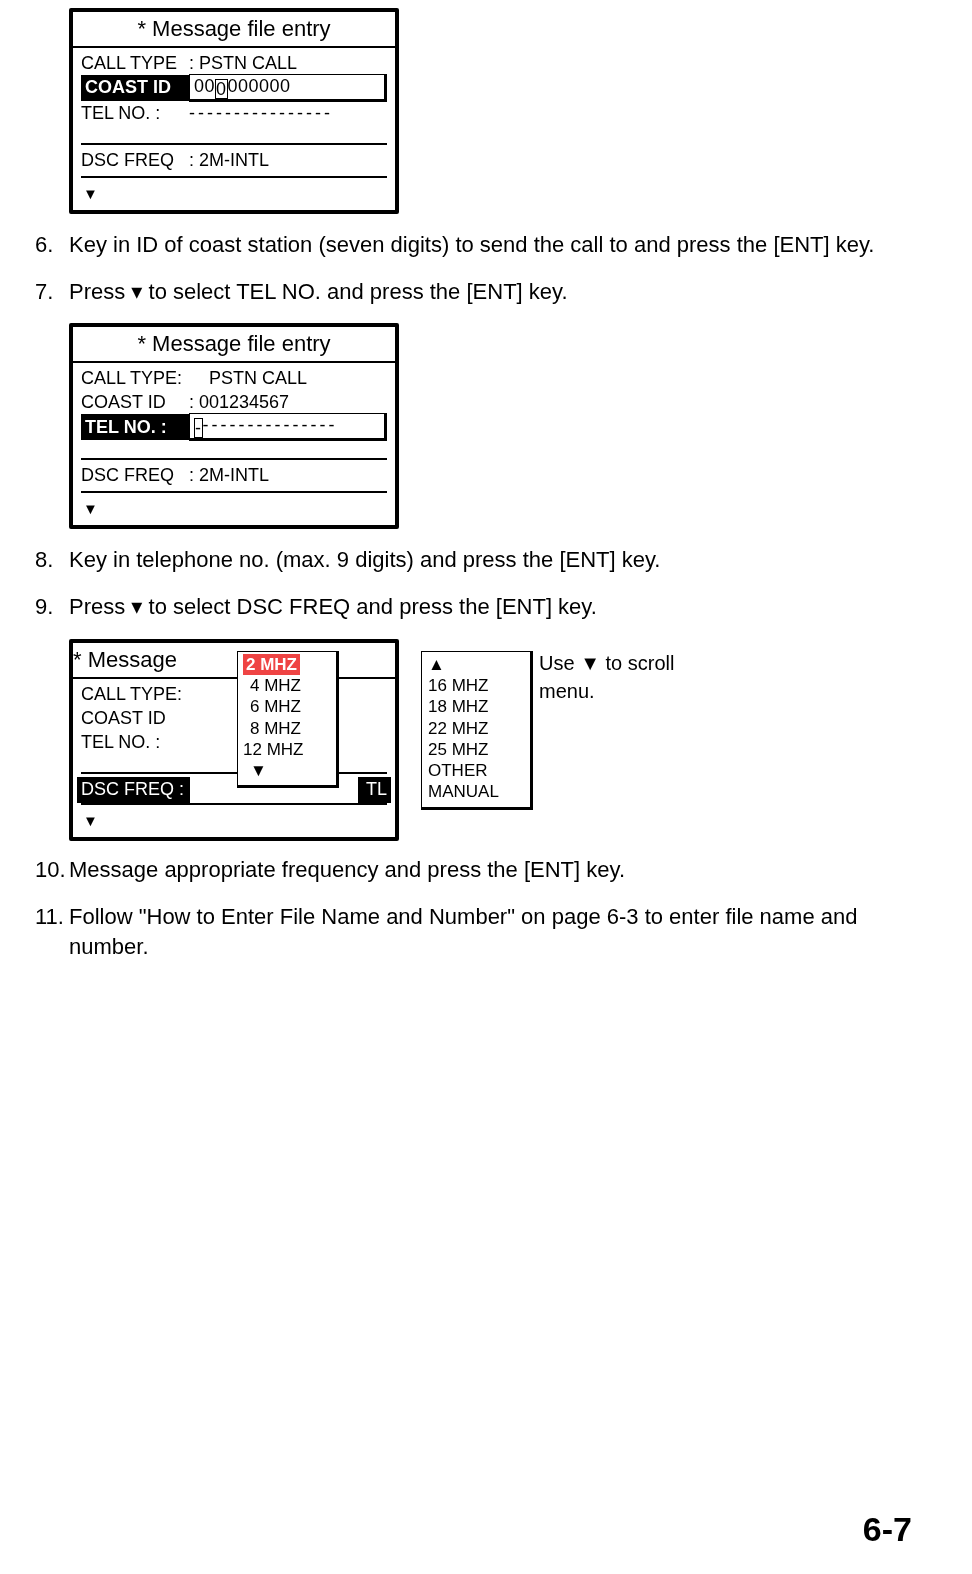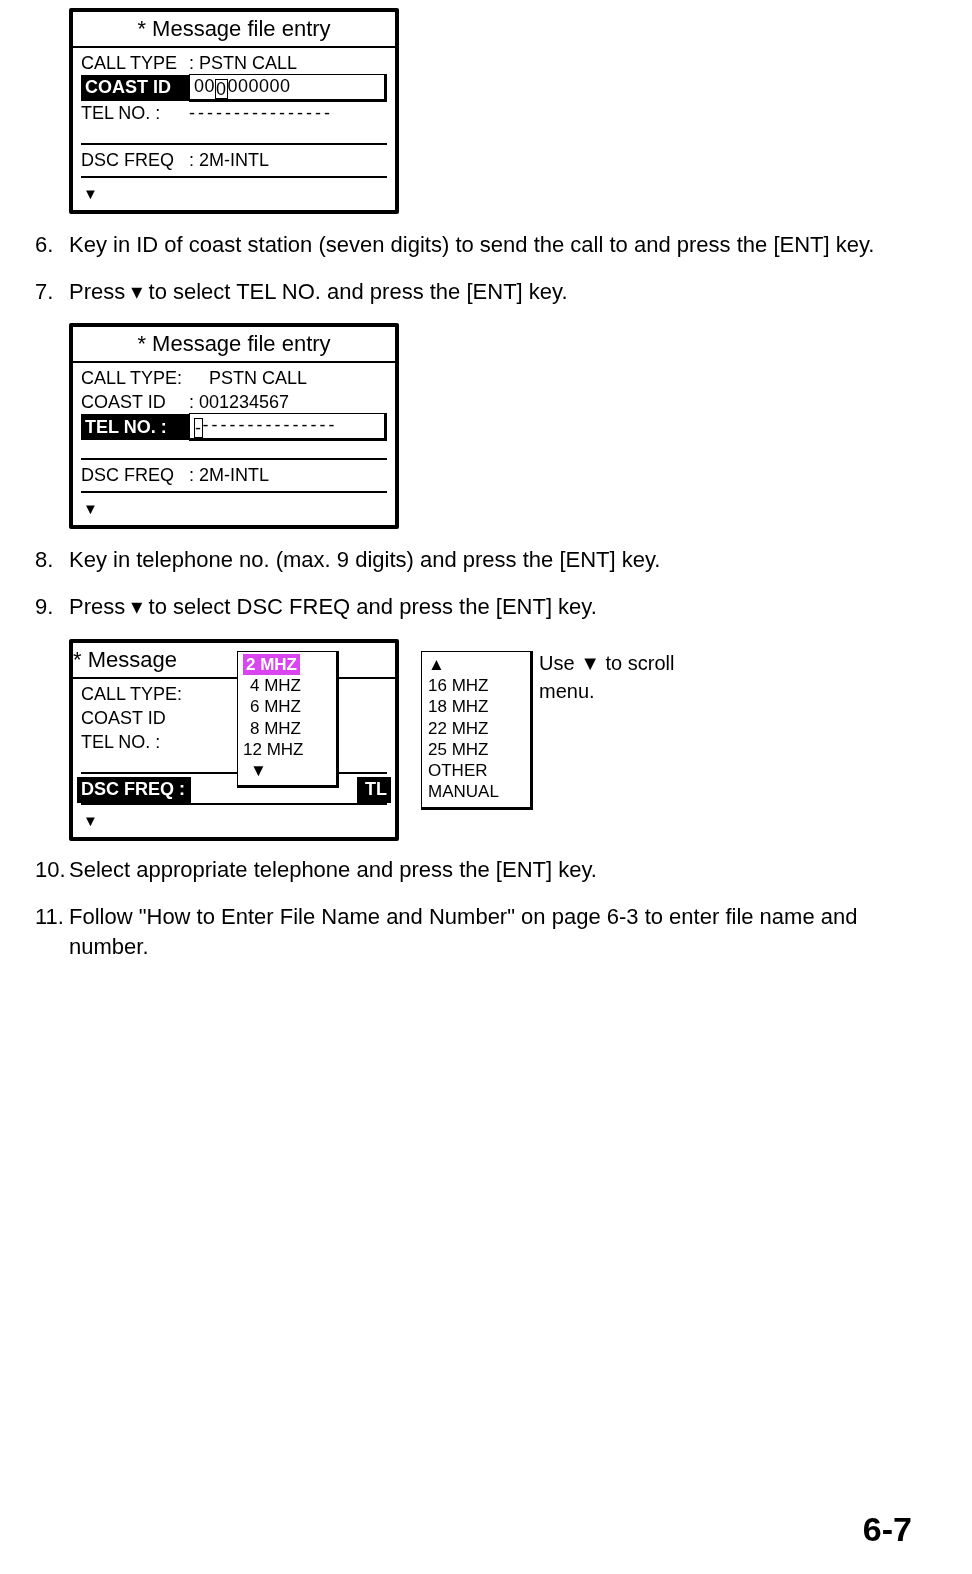--- a/index.html
+++ b/index.html
@@ -122,21 +122,21 @@
      left:168px;
      width:88px;
      border:1px solid #000;
      border-right:3px solid #000;
      border-bottom:3px solid #000;
      background:#fff;
      font-size:17px;
      padding:2px 5px 4px 5px;
   }
   .freq-overlay .sel {
-    background:#d946ef;color:#fff;font-weight:bold;padding:0 3px;display:inline-block;
+    background:#ef4444;color:#fff;font-weight:bold;padding:0 3px;display:inline-block;
   }
   .freq-overlay div { line-height:1.25; }
   .freq-second {
      position:absolute;
      top:12px;
      left:352px;
      width:96px;
      border:1px solid #000;
      border-right:3px solid #000;
      border-bottom:3px solid #000;
@@ -158,21 +158,21 @@
     font-size:34px;
     font-weight:bold;
   }
   
   .dsc-selected {
     display:flex;
     align-items:center;
     background:#000;
     color:#fff;
     font-size:18px;
-    font-weight:bold;
+    font-weight:normal;
     padding:0 4px;
     height:26px;
     margin:0 -4px;
   }
   .dsc-selected .gap {
     background:#fff;
     flex:1;
     height:100%;
     margin:0 8px 0 6px;
   }
@@ -312,21 +312,21 @@
   </div>
 
   <div class="scroll-note">
     <span>Use </span><span>▼</span><span> to scroll</span><br>
     <span>menu.</span>
   </div>
 </div>
 
 <div class="instr-line">
   <span class="instr-num">10.</span>
-  <span class="instr-text">Select appropriate telephone and press the [ENT] key.</span>
+  <span class="instr-text">Message appropriate frequency and press the [ENT] key.</span>
 </div>
 
 <div class="instr-line">
   <span class="instr-num">11.</span>
   <span class="instr-text">Follow "How to Enter File Name and Number" on page 6-3 to enter file name and number.</span>
 </div>
 
 <div class="page-num">6-7</div>
 
 </body></html>

